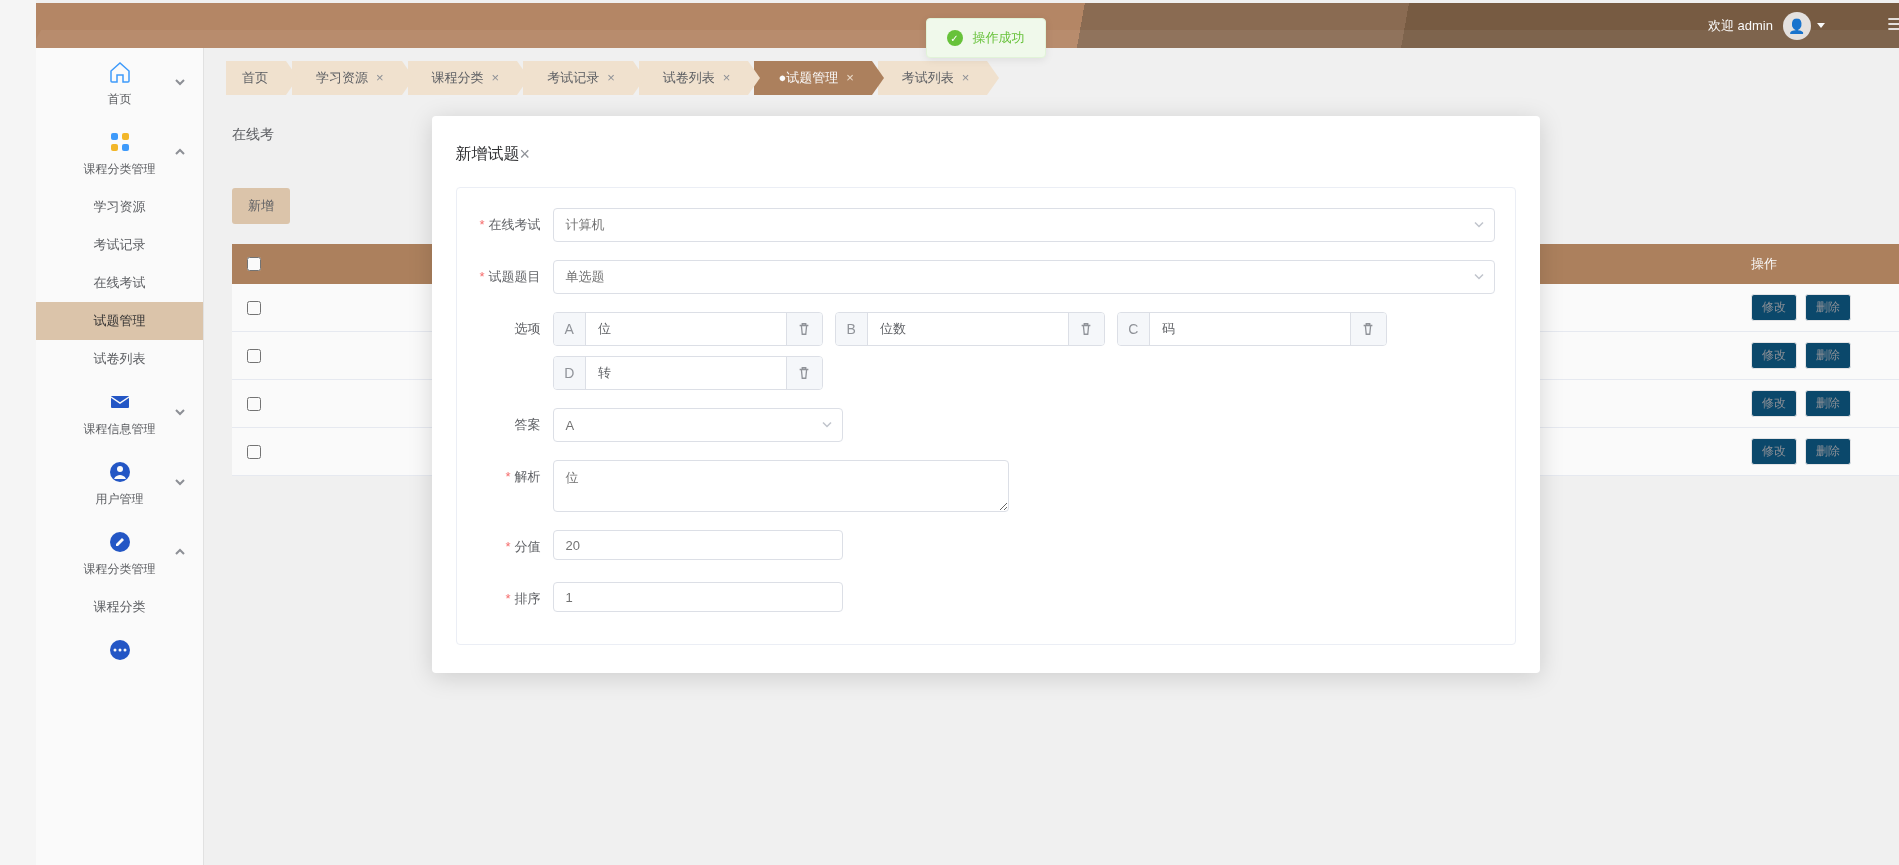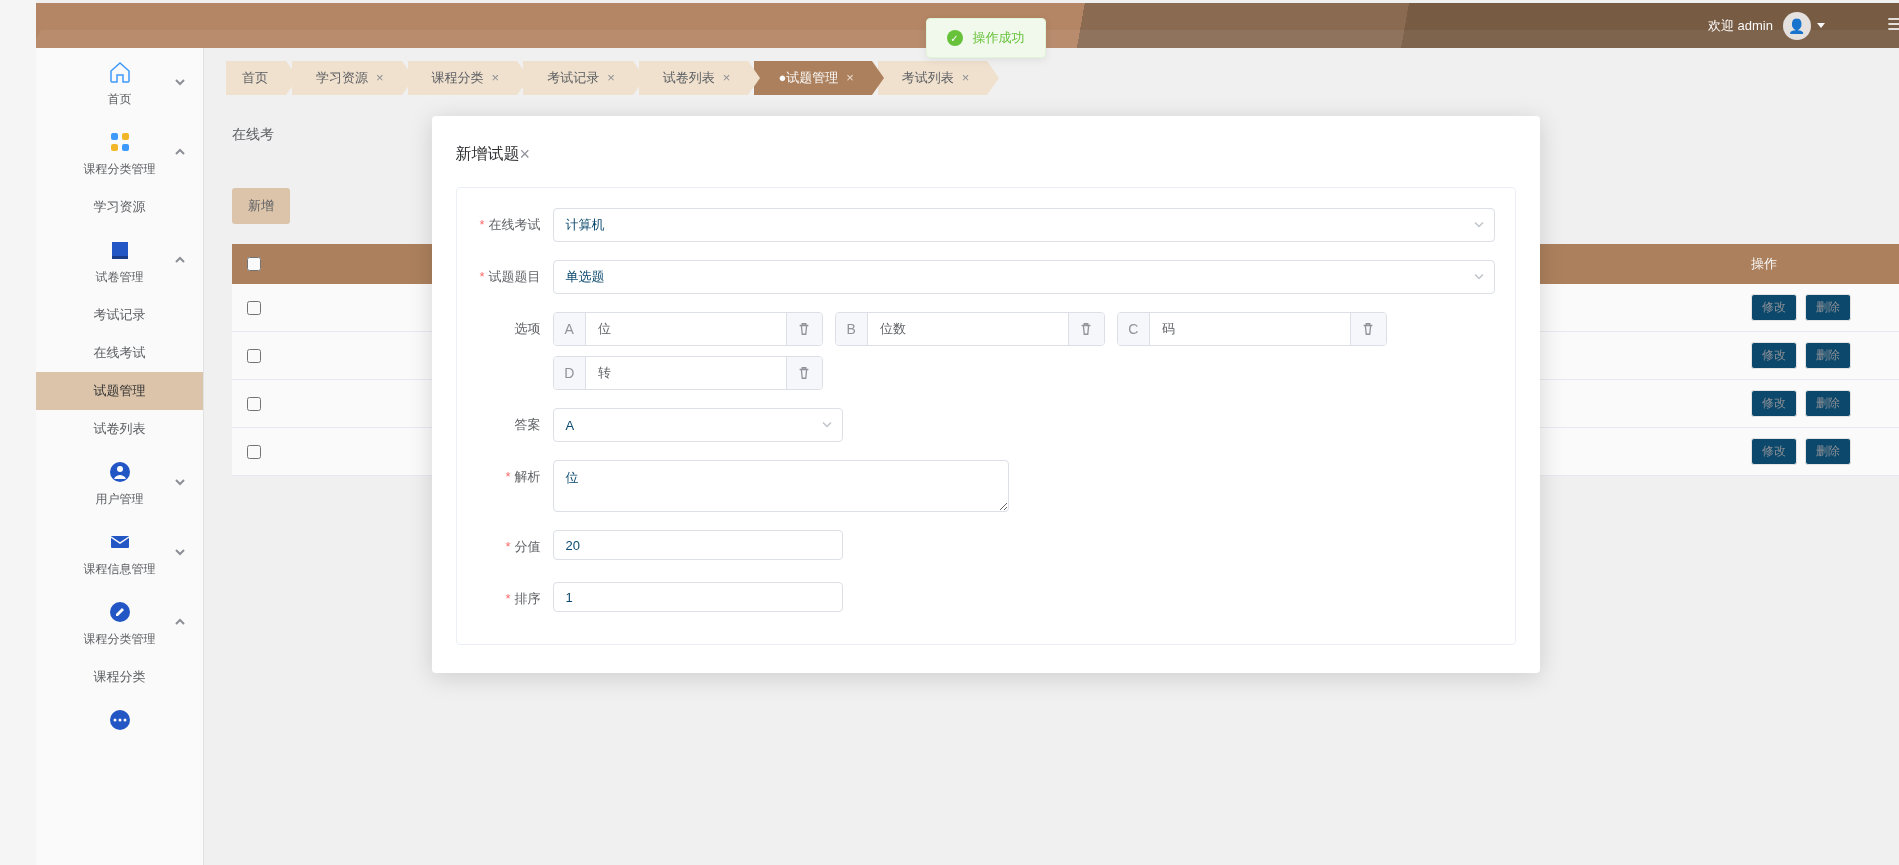--- a/index.html
+++ b/index.html
@@ -51,21 +51,21 @@
 .dialog { position: absolute; top: 116px; left: 50%; transform: translateX(-50%); width: 1108px; background: #fff; border-radius: 4px; box-shadow: 0 4px 24px rgba(0,0,0,0.15); z-index: 100; }
 .dialog-head { display: flex; justify-content: flex-start; align-items: center; padding: 28px 24px 10px; }
 .dialog-title { font-size: 16px; color: #303133; }
 .dialog-close { cursor: pointer; color: #909399; font-size: 18px; }
 .dialog-body { padding: 12px 24px 28px; }
 .form-panel { border: 1px solid #ebeef5; border-radius: 4px; padding: 20px 20px 10px; }
 .form-row { display: flex; margin-bottom: 18px; }
 .form-row.top { align-items: flex-start; }
 .form-label { width: 76px; text-align: right; padding-right: 12px; line-height: 34px; font-size: 13px; color: #606266; position: relative; }
 .form-row .req::before { content:"*"; color:#f56c6c; margin-right:4px; }
-.el-input, .el-select, .el-textarea { border: 1px solid #dcdfe6; border-radius: 4px; background: #fff; color: #0c4a6e; font-size: 13px; font-family: inherit; }
+.el-input, .el-select, .el-textarea { border: 1px solid #dcdfe6; border-radius: 4px; background: #fff; color: #737373; font-size: 13px; font-family: inherit; }
 .el-select { height: 34px; padding: 0 30px 0 12px; position: relative; display: flex; align-items: center; cursor: pointer; }
 .el-select .sel-caret { position: absolute; right: 10px; top: 50%; transform: translateY(-50%); }
 .el-input { height: 30px; padding: 0 12px; }
 .el-textarea { min-height: 52px; padding: 8px 12px; resize: vertical; }
 .w-full { flex: 1; }
 .w-290 { width: 290px; }
 .w-456 { width: 456px; }
 
 .options-wrap { flex: 1; display: flex; flex-wrap: wrap; gap: 10px 12px; }
 .option-item { display: flex; height: 34px; border: 1px solid #dcdfe6; border-radius: 4px; overflow: hidden; width: 270px; }
@@ -117,53 +117,43 @@
             <rect x="3" y="14" width="7" height="7" rx="2" fill="#f7ba2a"></rect>
             <rect x="14" y="14" width="7" height="7" rx="2" fill="#409eff"></rect>
           </svg></span>
       <span>课程分类管理</span>
       <span class="chev"><svg viewBox="0 0 10 10">
             <polyline points="1,7 5,3 9,7"></polyline>
           </svg></span>
     </div>
     <div class="side-sub">学习资源</div>
 
-    <div class="side-item">
-      <span class="ic"><svg viewBox="0 0 24 24">
-            <rect x="4" y="4" width="16" height="14" fill="#2458c9"></rect>
-            <rect x="4" y="18" width="16" height="3" fill="#1a3e8c"></rect>
-          </svg></span>
-      <span>试卷管理</span>
-      <span class="chev"><svg viewBox="0 0 10 10">
-            <polyline points="1,7 5,3 9,7"></polyline>
-          </svg></span>
-    </div>
     <div class="side-sub">考试记录</div>
     <div class="side-sub">在线考试</div>
     <div class="side-sub active">试题管理</div>
     <div class="side-sub">试卷列表</div>
 
     <div class="side-item">
       <span class="ic"><svg viewBox="0 0 24 24">
+            <rect x="3" y="6" width="18" height="12" rx="1" fill="#2458c9"></rect>
+            <polyline points="3,7 12,13 21,7" fill="none" stroke="#fff" stroke-width="1.5"></polyline>
+          </svg></span>
+      <span>课程信息管理</span>
+      <span class="chev"><svg viewBox="0 0 10 10">
+            <polyline points="1,3 5,7 9,3"></polyline>
+          </svg></span>
+    </div>
+
+    <div class="side-item">
+      <span class="ic"><svg viewBox="0 0 24 24">
             <circle cx="12" cy="12" r="10" fill="#2458c9"></circle>
             <circle cx="12" cy="9" r="3" fill="#fff"></circle>
             <path d="M6 19c1-3 4-4 6-4s5 1 6 4" fill="#fff"></path>
           </svg></span>
       <span>用户管理</span>
-      <span class="chev"><svg viewBox="0 0 10 10">
-            <polyline points="1,3 5,7 9,3"></polyline>
-          </svg></span>
-    </div>
-
-    <div class="side-item">
-      <span class="ic"><svg viewBox="0 0 24 24">
-            <rect x="3" y="6" width="18" height="12" rx="1" fill="#2458c9"></rect>
-            <polyline points="3,7 12,13 21,7" fill="none" stroke="#fff" stroke-width="1.5"></polyline>
-          </svg></span>
-      <span>课程信息管理</span>
       <span class="chev"><svg viewBox="0 0 10 10">
             <polyline points="1,3 5,7 9,3"></polyline>
           </svg></span>
     </div>
 
     <div class="side-item">
       <span class="ic"><svg viewBox="0 0 24 24">
             <circle cx="12" cy="12" r="10" fill="#2458c9"></circle>
             <path d="M8 14l6-6 2 2-6 6H8z" fill="#fff"></path>
           </svg></span>

